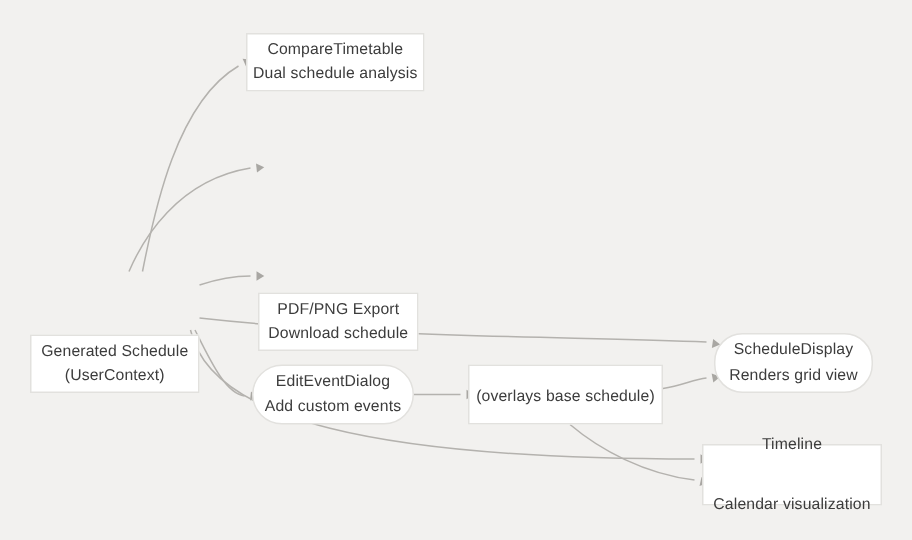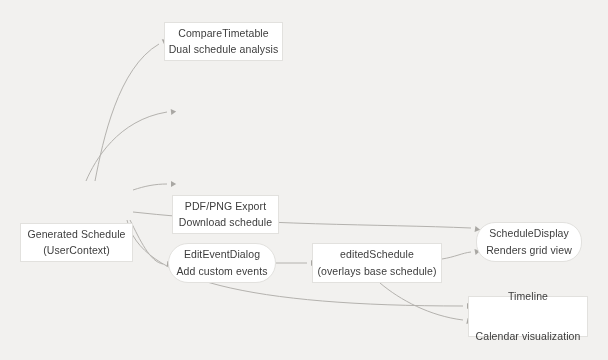--- a/index.html
+++ b/index.html
@@ -103,21 +103,20 @@
     <div class="node-title">PDF/PNG Export</div>
     <div class="node-sub">Download schedule</div>
   </div>
 
   <div class="node" style="left: 168px; top: 243px; width: 108px; height: 40px; border-radius: 20px;">
     <div class="node-title">EditEventDialog</div>
     <div class="node-sub">Add custom events</div>
   </div>
 
   <div class="node" style="left: 312px; top: 243px; width: 130px; height: 40px;">
-    <div class="node-title">editedSchedule</div>
     <div class="node-sub">(overlays base schedule)</div>
   </div>
 
   <div class="node" style="left: 476px; top: 222px; width: 106px; height: 40px; border-radius: 19px;">
     <div class="node-title">ScheduleDisplay</div>
     <div class="node-sub">Renders grid view</div>
   </div>
 
   <div class="node" style="left: 468px; top: 296px; width: 120px; height: 41px; gap: 24px;">
     <div class="node-title">Timeline</div>

